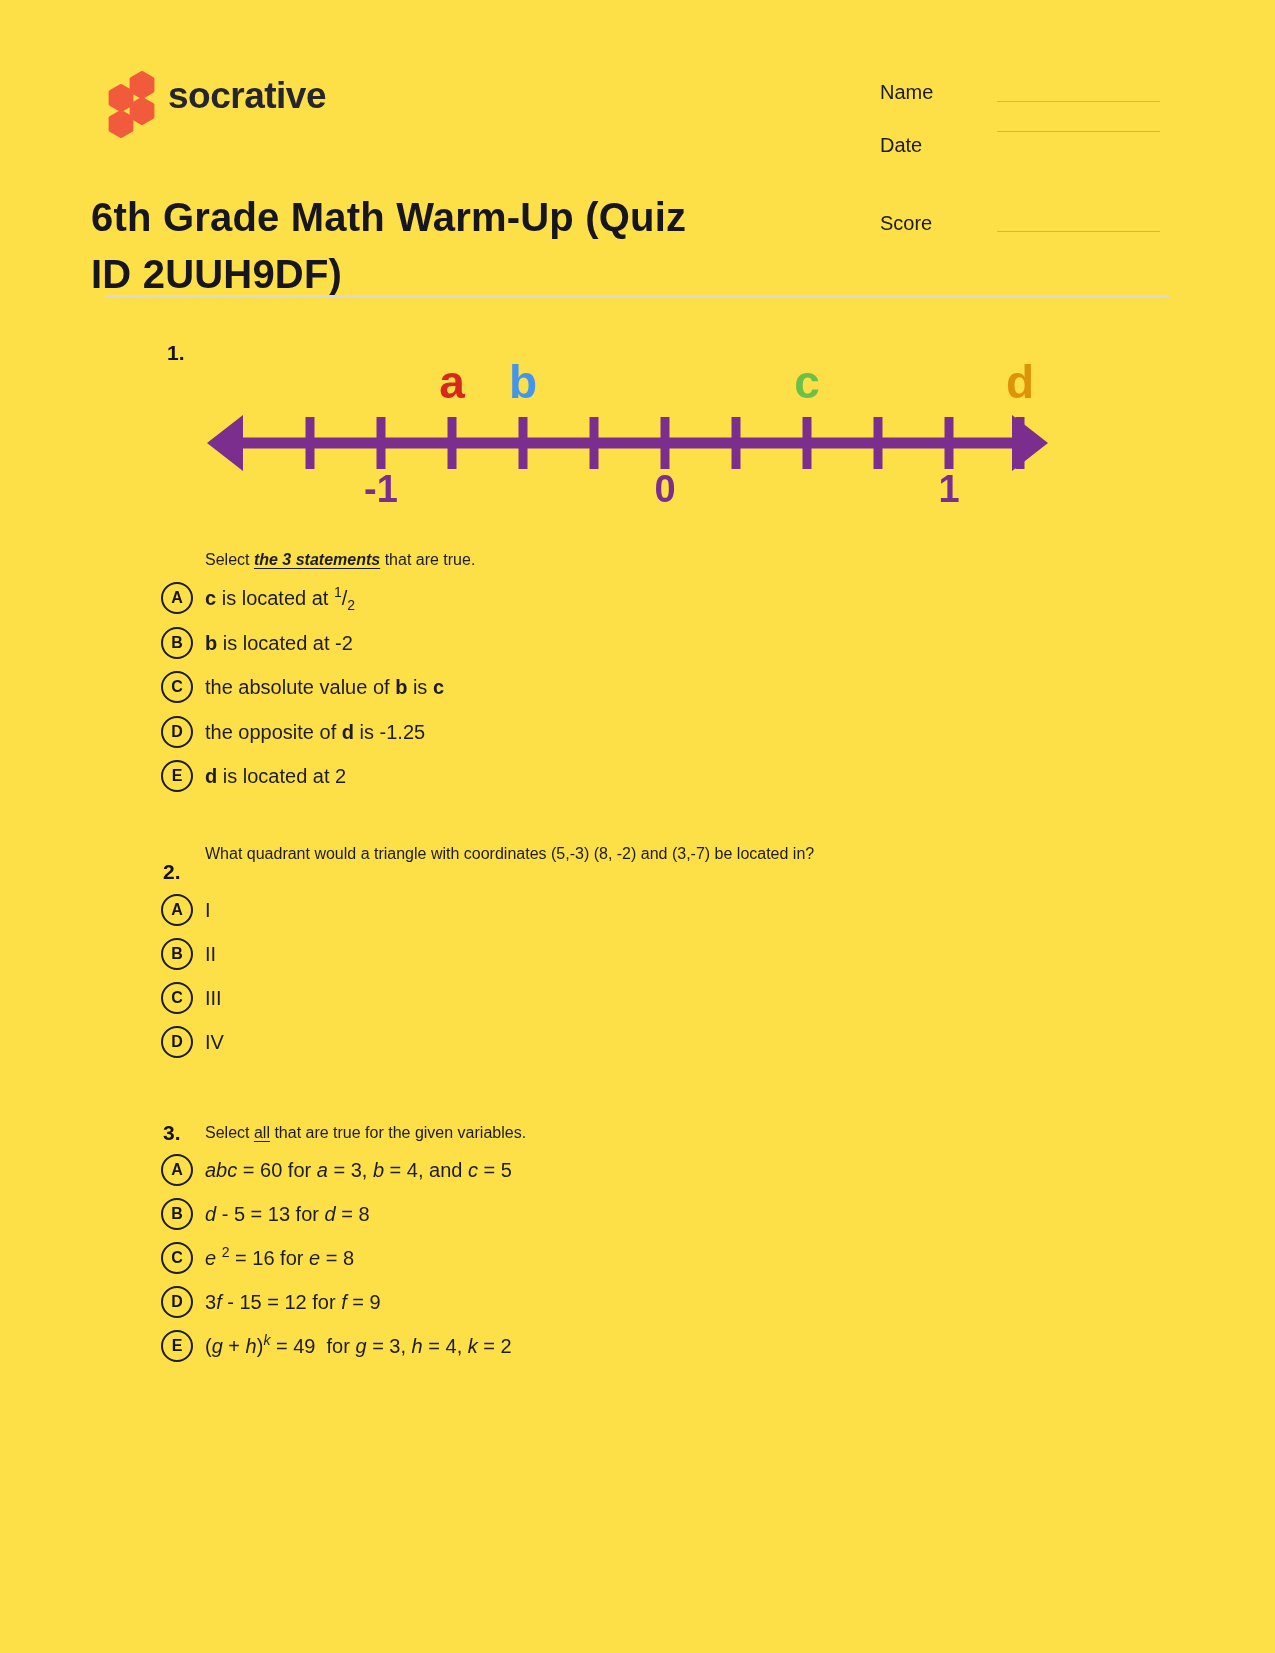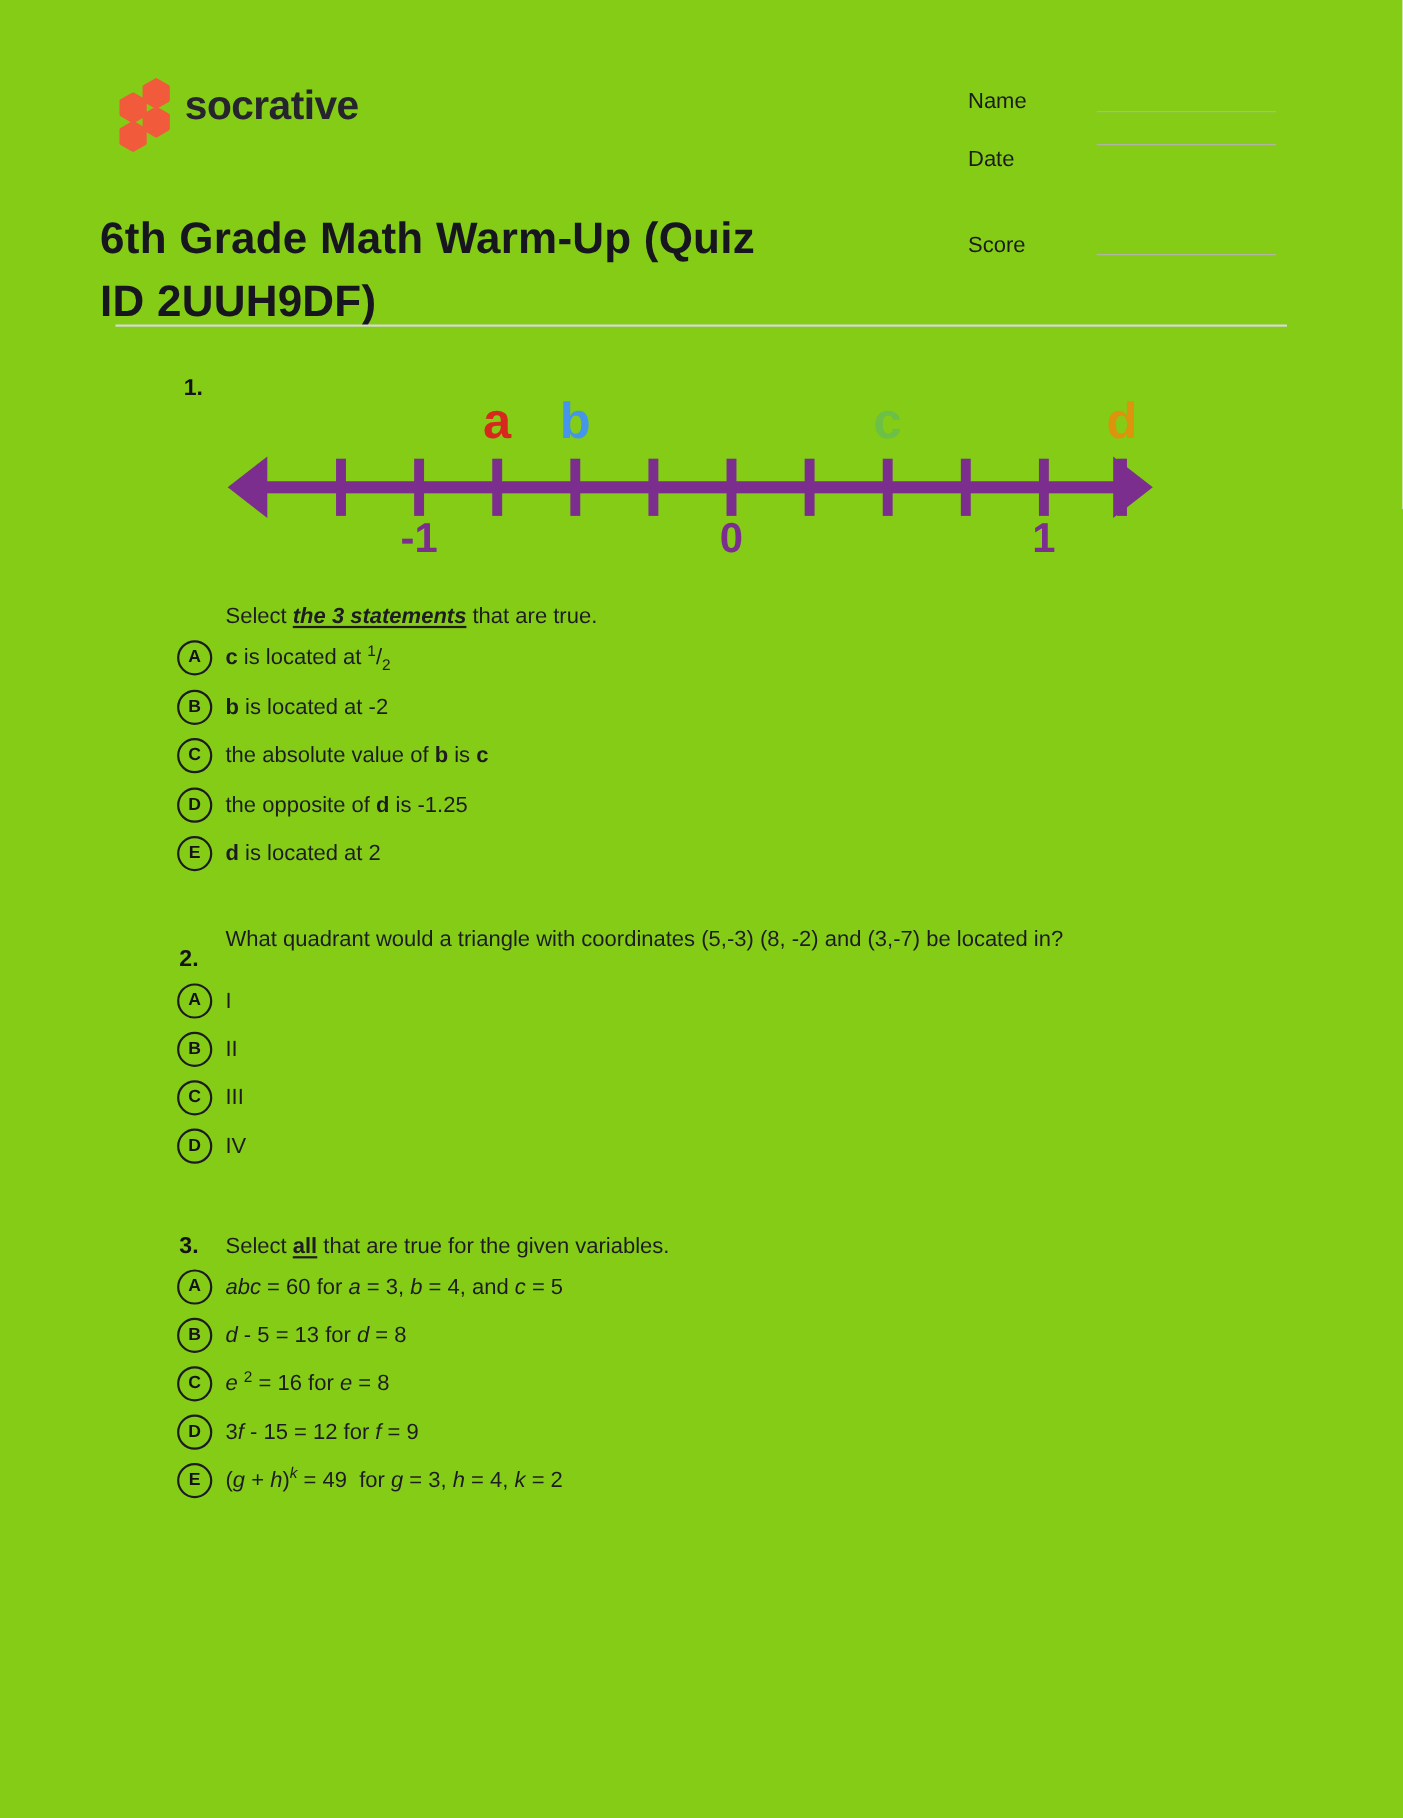--- a/index.html
+++ b/index.html
@@ -1,18 +1,18 @@
 <!DOCTYPE html>
 <html><head>
 <meta charset="utf-8">
 <style>
   html,body{margin:0;padding:0;background:#ffffff;}
   *{box-sizing:border-box;}
   .page{
-    position:relative;width:1275px;height:1653px;background:#84cc16;
+    position:relative;width:1275px;height:1653px;background:#fde047;
     font-family:"Liberation Sans",sans-serif;color:#1d1c22;overflow:hidden;
   }
   
   .logo{position:absolute;left:104px;top:70px;width:60px;height:70px;}
   .wordmark{
     position:absolute;left:168px;top:74px;font-size:37px;font-weight:700;
     color:#26252e;letter-spacing:-0.5px;line-height:44px;
   }
   .field-label{
     position:absolute;width:100px;font-size:20px;color:#1b1b1b;
@@ -25,36 +25,36 @@
   .title{
     position:absolute;left:91px;top:162px;width:780px;
     font-size:40px;font-weight:700;color:#17161e;line-height:57px;letter-spacing:0.2px;
   }
   .divider{position:absolute;left:105px;top:295px;width:1065px;height:0;border-top:2px solid #d9d9d9;}
   
   .qnum{position:absolute;font-size:21px;font-weight:700;line-height:26px;color:#141317;}
   .qnum-1{left:167px;top:340px;}
   .qnum-2{left:163px;top:859px;}
   .qnum-3{left:163px;top:1120px;}
-  .prompt{position:absolute;left:205px;margin:0;font-size:20px;line-height:26px;white-space:pre-wrap;}
+  .prompt{position:absolute;left:205px;margin:0;font-size:16px;line-height:26px;white-space:pre-wrap;}
   .prompt-1{top:547px;}
   .prompt-2{top:841px;}
   .prompt-3{top:1120px;}
   .opt-row{position:absolute;left:161px;height:34px;display:flex;align-items:center;gap:12px;}
   .bubble{
     width:32px;height:32px;border:2px solid #1c1b22;border-radius:50%;
     display:flex;align-items:center;justify-content:center;
     font-size:16px;font-weight:700;color:#141317;flex:0 0 32px;
   }
   .opt-text{font-size:20px;line-height:26px;white-space:pre-wrap;}
   
   .seg-n{}
   .seg-b{font-weight:700;}
   .seg-i{font-style:italic;}
-  .seg-bu{font-weight:700;text-decoration:underline;text-underline-offset:3px;}
+  .seg-bu{font-weight:400;text-decoration:underline;text-underline-offset:3px;}
   .seg-biu{font-weight:700;font-style:italic;text-decoration:underline;text-underline-offset:3px;}
   .seg-sup{font-size:14px;vertical-align:8px;line-height:0;}
   .seg-supi{font-size:14px;vertical-align:8px;line-height:0;font-style:italic;}
   .seg-sub{font-size:14px;vertical-align:-5px;line-height:0;}
   
   .numberline{position:absolute;left:195px;top:336px;width:865px;height:178px;margin:0;}
 </style>
 </head>
 <body>
 

